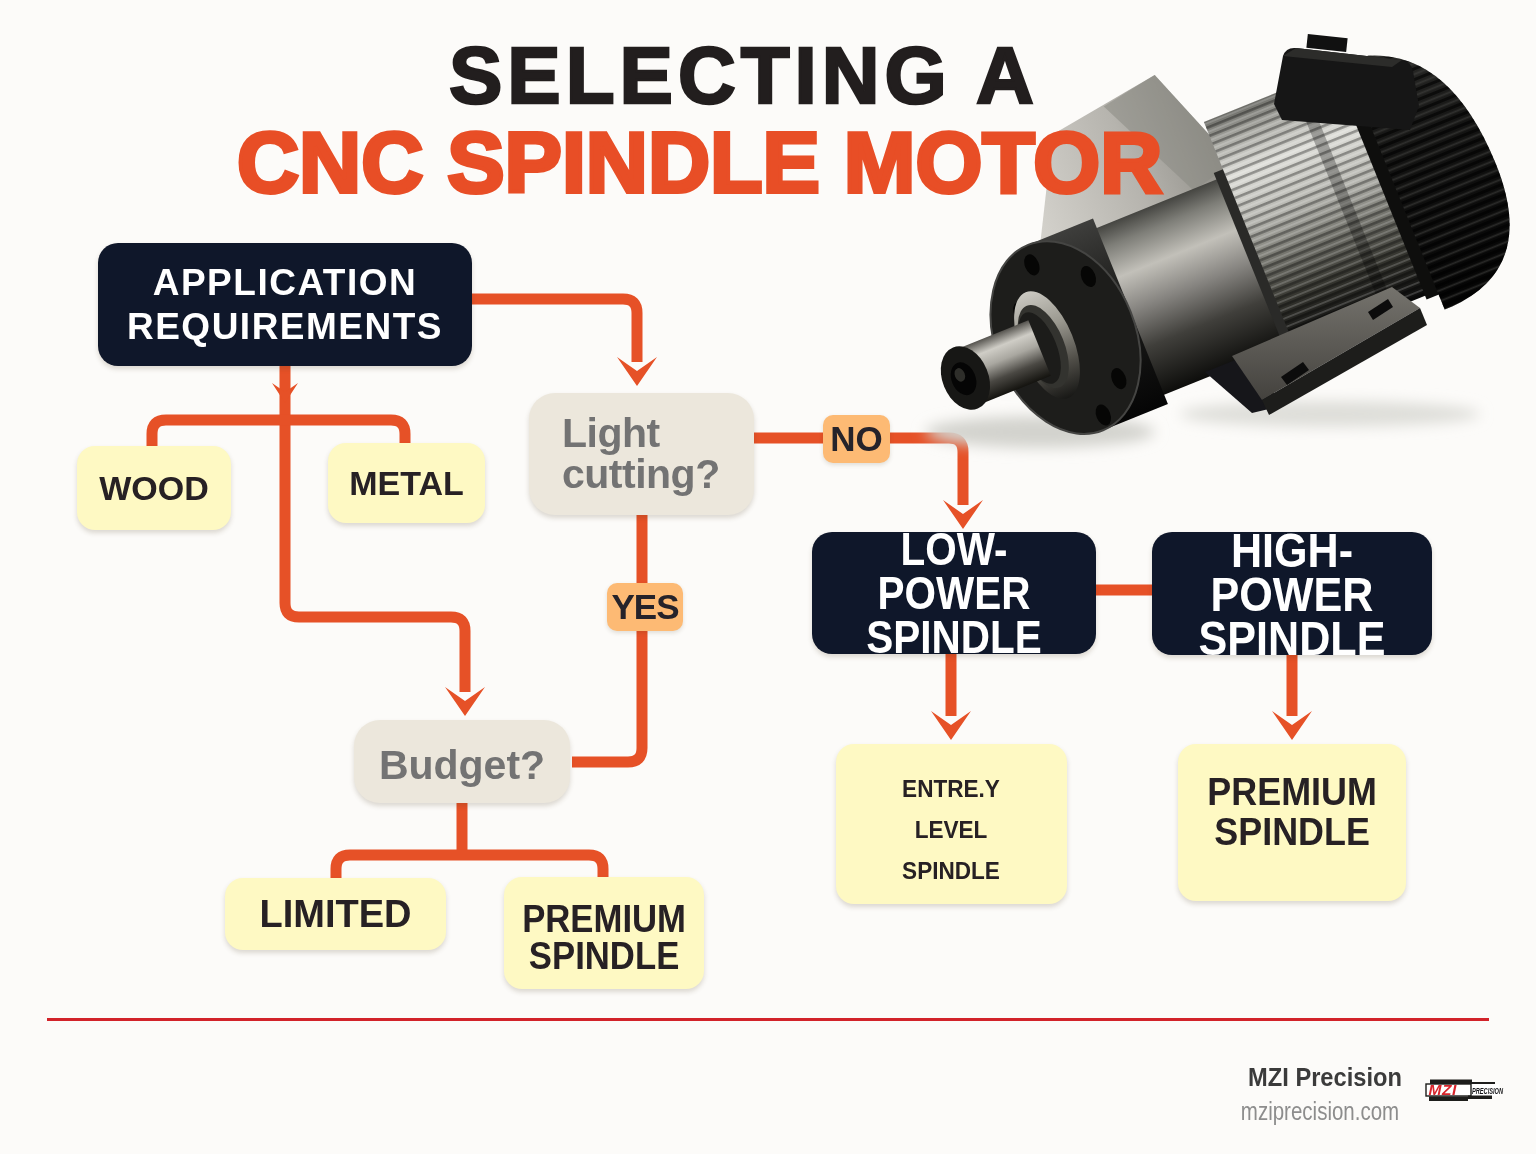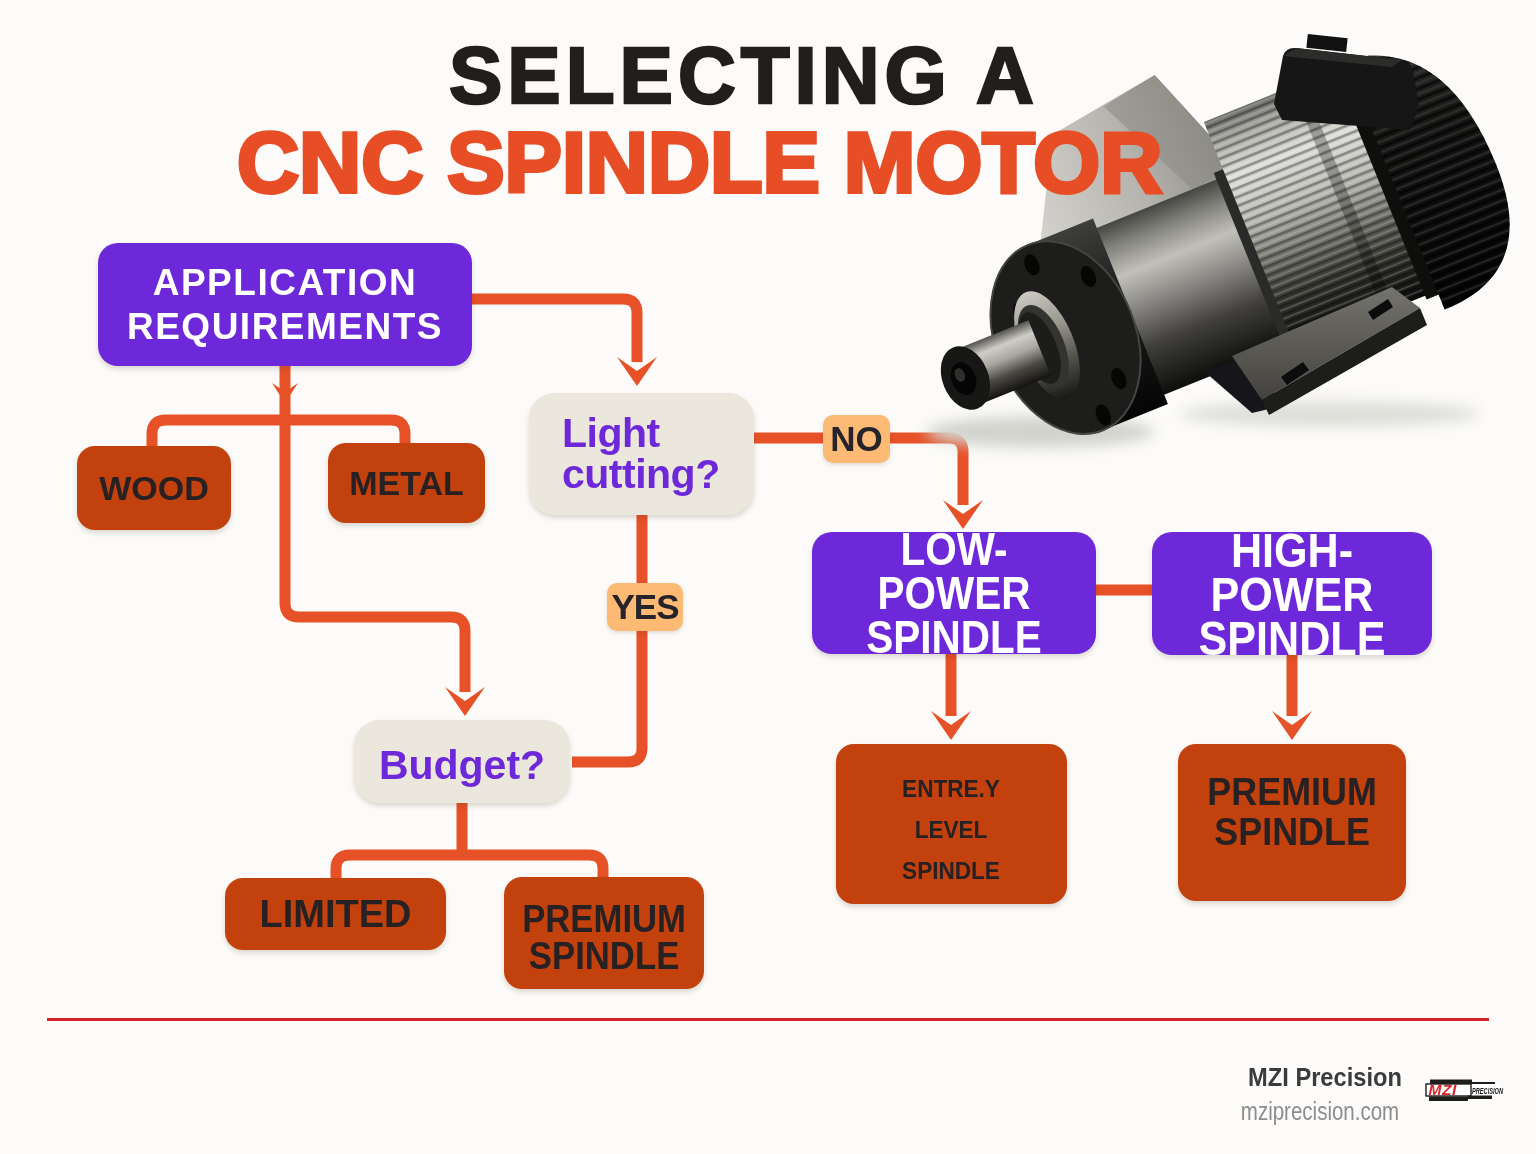--- a/index.html
+++ b/index.html
@@ -2,23 +2,23 @@
 <html><head>
 <meta charset="utf-8">
 <style>
 html,body{margin:0;padding:0}
 body{width:1536px;height:1154px;position:relative;background:#fcfbf9;
   font-family:"Liberation Sans",sans-serif;overflow:hidden}
 .abs{position:absolute}
 .box{position:absolute;display:flex;flex-direction:column;align-items:center;
   justify-content:center;text-align:center;font-weight:bold;line-height:1.18;
   box-shadow:0 3px 5px rgba(70,55,30,0.18)}
-.teal{background:#6d28d9;color:#fff;border-radius:20px}
-.amber{background:#c2410c;color:#272124;border-radius:18px}
-.cream{background:#ece7dc;color:#6d28d9;border-radius:26px}
+.teal{background:#0f172a;color:#fff;border-radius:20px}
+.amber{background:#fef9c3;color:#272124;border-radius:18px}
+.cream{background:#ece7dc;color:#737373;border-radius:26px}
 .lbl{position:absolute;background:#fdba74;color:#26232a;border-radius:10px;
   font-weight:bold;display:flex;align-items:center;justify-content:center;
   box-shadow:0 2px 4px rgba(70,55,30,0.15)}
 #t1{position:absolute;left:449px;top:36px;width:586px;text-align:center;
   font-size:80px;line-height:80px;font-weight:bold;color:#221e1e;
   letter-spacing:5px;-webkit-text-stroke:2.5px #221e1e;white-space:nowrap}
 #t2{position:absolute;left:237px;top:119px;width:921px;text-align:center;
   font-size:86px;line-height:86px;font-weight:bold;color:#e84e26;
   letter-spacing:0px;-webkit-text-stroke:4px #e84e26;white-space:nowrap}
 #redline{position:absolute;left:47px;top:1018px;width:1442px;height:3px;background:#d2232a}

